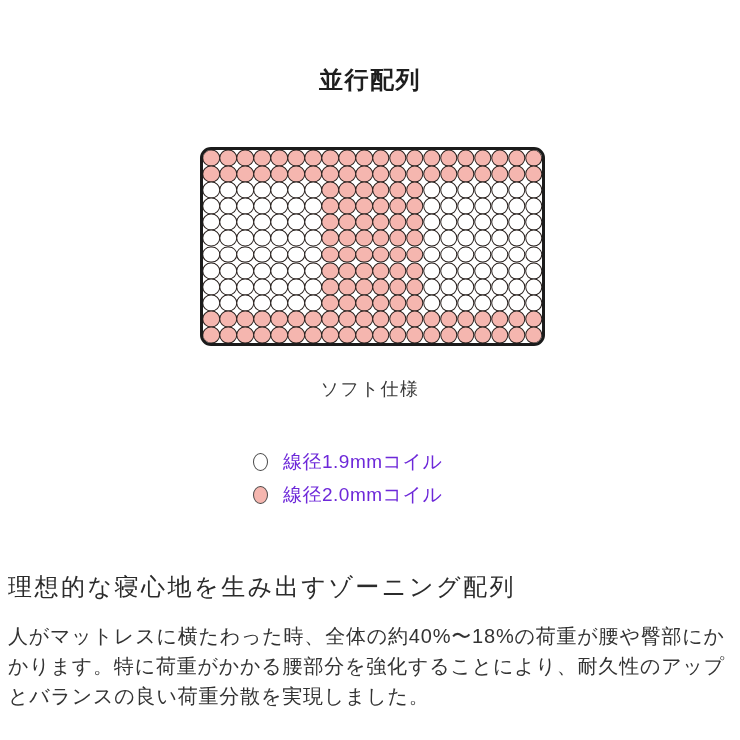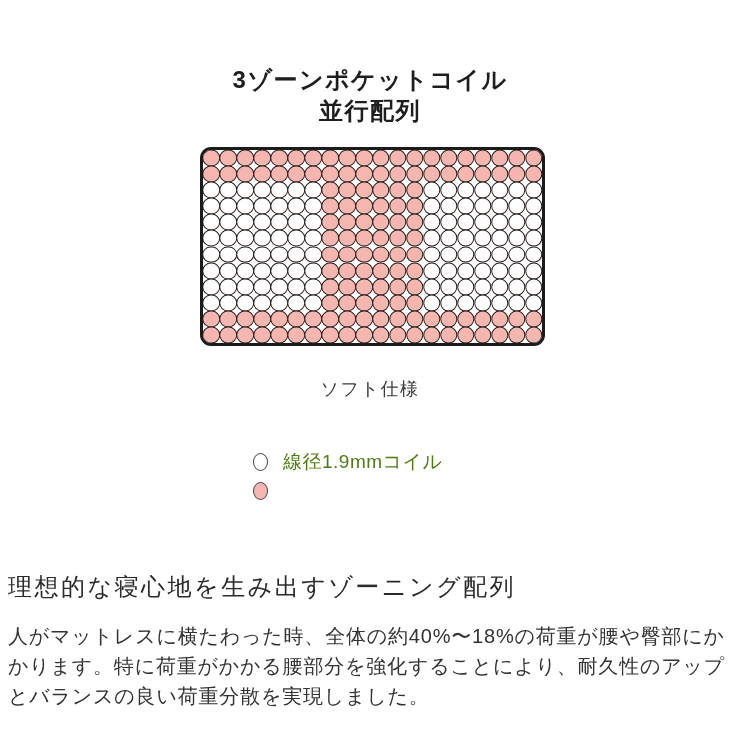--- a/index.html
+++ b/index.html
@@ -24,36 +24,35 @@
     font-size:18px;letter-spacing:1.5px;color:#3a3a3a;
   }
   .legend{
     position:absolute;top:449px;left:253px;display:flex;flex-direction:column;gap:7px;
   }
   .legend-row{display:flex;align-items:center;gap:15px;}
   .legend-swatch{
     width:15px;height:18px;border:1.5px solid #474747;border-radius:50%;
     box-sizing:border-box;flex:0 0 auto;
   }
-  .legend-label{font-size:19px;letter-spacing:0.5px;color:#4d7c0f;}
+  .legend-label{font-size:19px;letter-spacing:0.5px;color:#6d28d9;}
   .section-heading{
     position:absolute;top:571px;left:8px;width:724px;
     font-size:24px;letter-spacing:2.5px;color:#2b2b2b;font-weight:normal;margin:0;
   }
   .section-body{
     position:absolute;top:621px;left:8px;width:723px;
     font-size:20px;line-height:30px;letter-spacing:0.8px;color:#333333;
     word-break:break-all;margin:0;
   }
 </style>
 </head>
 <body>
 
 <div class="title-block">
-  <div>3ゾーンポケットコイル</div>
   <div>並行配列</div>
 </div>
 
 <div class="mattress">
     <div class="coil" style="left: 8.475px; top: 8.04167px; background: rgb(245, 182, 175);"></div>
     <div class="coil" style="left: 25.425px; top: 8.04167px; background: rgb(245, 182, 175);"></div>
     <div class="coil" style="left: 42.375px; top: 8.04167px; background: rgb(245, 182, 175);"></div>
     <div class="coil" style="left: 59.325px; top: 8.04167px; background: rgb(245, 182, 175);"></div>
     <div class="coil" style="left: 76.275px; top: 8.04167px; background: rgb(245, 182, 175);"></div>
     <div class="coil" style="left: 93.225px; top: 8.04167px; background: rgb(245, 182, 175);"></div>
@@ -295,18 +294,19 @@
 
 <div class="caption">ソフト仕様</div>
 
 <div class="legend">
   <div class="legend-row">
     <span class="legend-swatch" style="background: rgb(255, 255, 255);"></span>
     <span class="legend-label">線径1.9mmコイル</span>
   </div>
   <div class="legend-row">
     <span class="legend-swatch" style="background: rgb(245, 182, 175);"></span>
+    <span class="legend-label">線径2.0mmコイル</span>
   </div>
 </div>
 
 <h2 class="section-heading">理想的な寝心地を生み出すゾーニング配列</h2>
 
 <p class="section-body">人がマットレスに横たわった時、全体の約40%〜18%の荷重が腰や臀部にかかります。特に荷重がかかる腰部分を強化することにより、耐久性のアップとバランスの良い荷重分散を実現しました。</p>
 
 </body></html>

